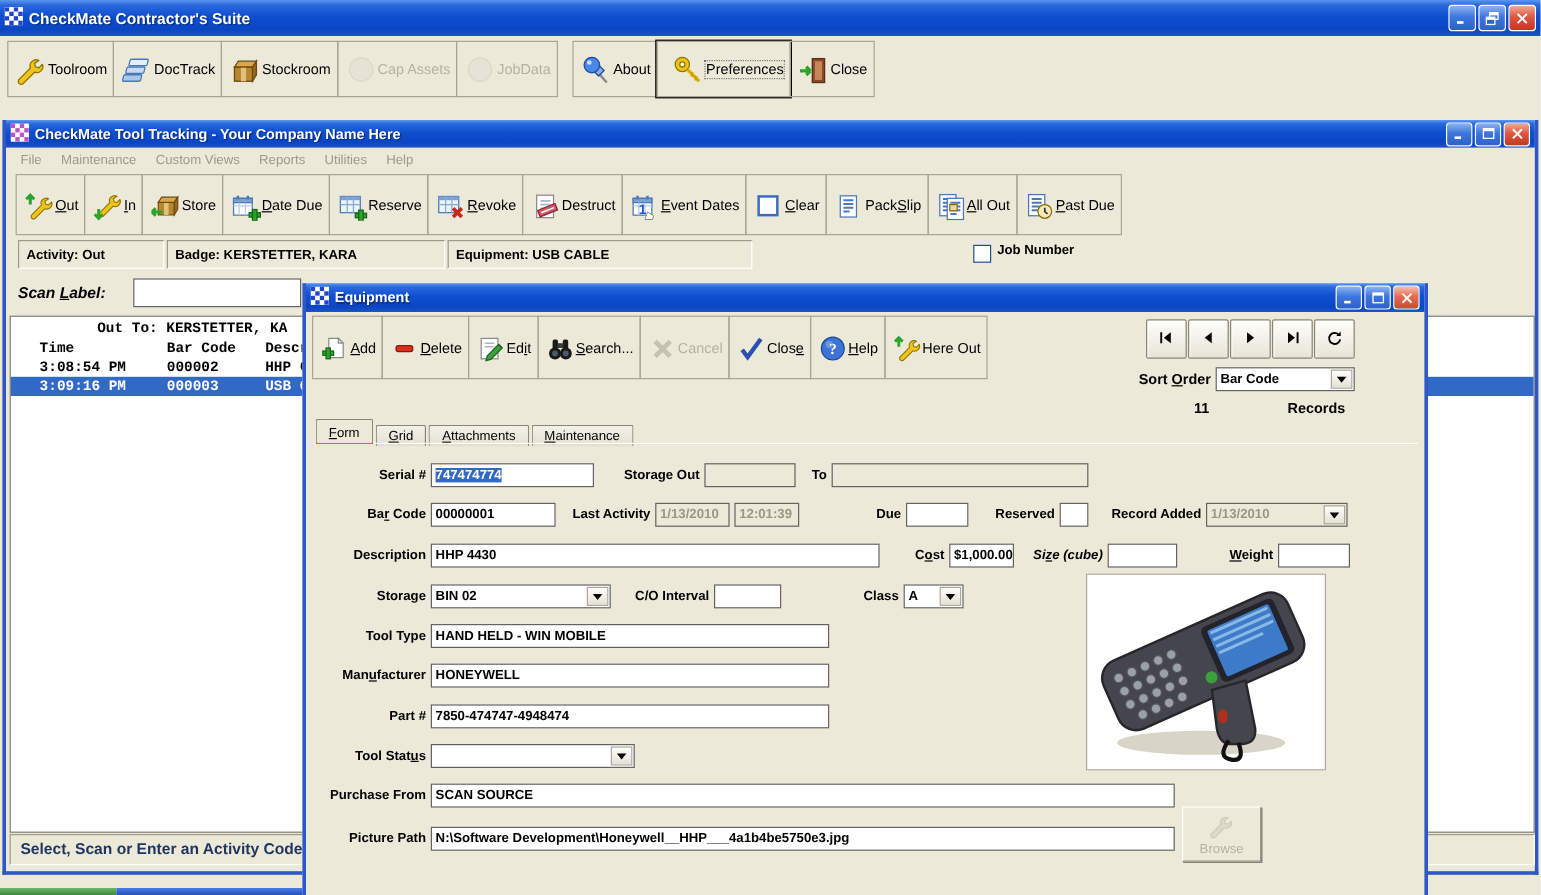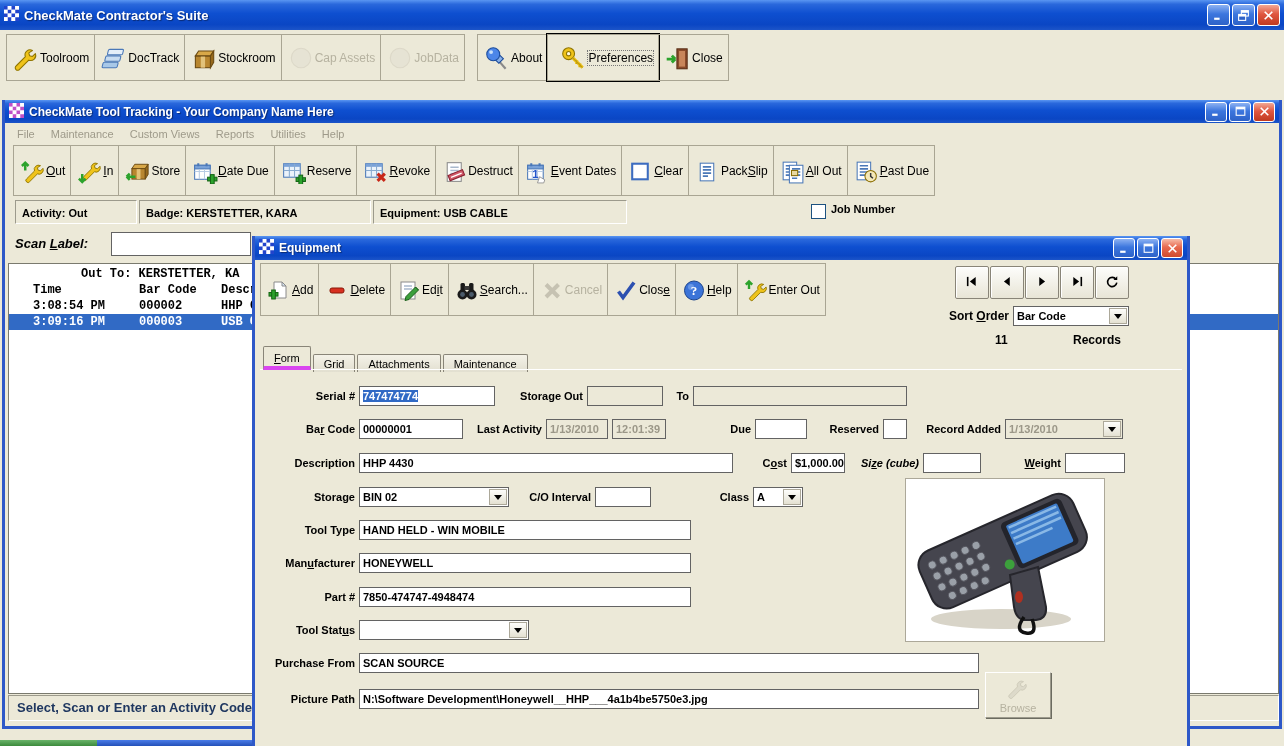--- a/index.html
+++ b/index.html
@@ -44,21 +44,21 @@
   .lrow{height:16px;line-height:16px;white-space:pre;}
   .lrow.sel{background:#316AC5;color:#fff;}
   .lcol-time{display:inline-block;width:106px;}
   .lcol-bar{display:inline-block;width:82px;}
   
   .navbtn{width:32px;height:31px;background:linear-gradient(180deg,#FDFDFB,#E8E5D6);border:1px solid #898578;
           border-radius:2px;box-shadow:inset 1px 1px 0 #fff;display:flex;align-items:center;justify-content:center;margin-right:1px;}
   .navbtn svg{width:15px;height:15px;}
   .tab{border:1px solid #898578;border-bottom:none;background:linear-gradient(180deg,#F4F2E8,#E2DFD0);
        padding:3px 10px 2px 10px;font-size:11px;margin-right:2px;border-radius:2px 2px 0 0;position:relative;top:2px;}
-  .tab.active{background:#ECE9D8;font-weight:normal;top:0;padding-top:5px;z-index:2;border-bottom:4px solid #d946ef;}
+  .tab.active{background:#ECE9D8;font-weight:normal;top:0;padding-top:5px;z-index:2;border-bottom:1px solid #d946ef;}
 </style>
 </head>
 <body>
 
 <div id="screen">
 
   <div class="titlebar" style="height:30px;">
     <span class="appicon"><svg viewBox="0 0 16 16" style="width:15px;height:15px;background:#fff">
           <rect x="0" y="0" width="4" height="4" fill="#2244CC"></rect>
           <rect x="4" y="0" width="4" height="4" fill="#fff"></rect>
@@ -518,21 +518,21 @@
         </div>
         <div class="tb-btn">
           <span class="ic">
             <svg viewBox="0 0 26 24" style="width:26px;height:24px">
               <g transform="translate(4 2) scale(.88)">
                 <path d="M19 5a4.7 4.7 0 0 0-6.6 5.8L4 19.2a2.3 2.3 0 1 0 3.2 3.2l8.4-8.4a4.7 4.7 0 0 0 6.1-6.1l-2.7 2.7-2.7-.7-.7-2.7z" fill="#EFC31A" stroke="#8F7500" stroke-linejoin="round"></path>
               </g>
               <path d="M6 11V3.5M2.8 6.7 6 3.5l3.2 3.2" stroke="#2CA32C" stroke-width="2.4" fill="none"></path>
             </svg>
           </span>
-          <span class="lbl">Enter Out</span>
+          <span class="lbl">Here Out</span>
         </div>
       </div>
 
     <div id="nav-buttons" style="position:absolute;left:700px;top:30px;display:flex;">
         <div class="navbtn">
           <span><svg viewBox="0 0 26 24" style="width:16px;height:15px">
               <path d="M6 4.5v15" stroke="#000" stroke-width="2.6"></path>
               <path d="M19 4.5 9.5 12l9.5 7.5z" fill="#000"></path>
             </svg></span>
         </div>
@@ -655,21 +655,21 @@
               <circle cx="56" cy="91" r="4"></circle>
               <circle cx="68" cy="91" r="4"></circle>
           </g>
         </g>
         <path d="M104 96 L132 88 L140 128 Q141 140 130 141 L118 141 Q110 140 108 128 Z" fill="#45454E" stroke="#26262C" stroke-width="2"></path>
         <ellipse cx="113" cy="118" rx="4" ry="6" fill="#B03020"></ellipse>
         <path d="M118 138 q-10 14 2 16 q12 2 6 -14" fill="none" stroke="#111" stroke-width="3.5"></path>
       </svg>
     </div>
 
-    <div style="position:absolute;left:730px;top:436px;width:66px;height:46px;background:#ECE9D8;border:1px solid #9C9A8C;border-top-color:#fff;border-left-color:#fff;box-shadow:1px 1px 0 #6B6B60;display:flex;flex-direction:column;align-items:center;justify-content:space-between;padding:4px 0 3px 0;box-sizing:border-box;color:#B6B2A0;">
+    <div style="position:absolute;left:730px;top:436px;width:66px;height:46px;background:#ECE9D8;border:1px solid #9C9A8C;border-top-color:#fff;border-left-color:#fff;box-shadow:1px 1px 0 #6B6B60;display:flex;flex-direction:column;align-items:center;justify-content:flex-start;padding:4px 0 3px 0;box-sizing:border-box;color:#B6B2A0;">
       <span class="ic"><svg viewBox="0 0 26 24" style="width:24px;height:22px">
             <path d="M19 5a4.7 4.7 0 0 0-6.6 5.8L4 19.2a2.3 2.3 0 1 0 3.2 3.2l8.4-8.4a4.7 4.7 0 0 0 6.1-6.1l-2.7 2.7-2.7-.7-.7-2.7z" fill="#DDDACA" stroke="#CDC9B8" stroke-linejoin="round"></path>
           </svg></span>
       <span>Browse</span>
     </div>
   </div>
 
 </div>
 
 </body></html>

